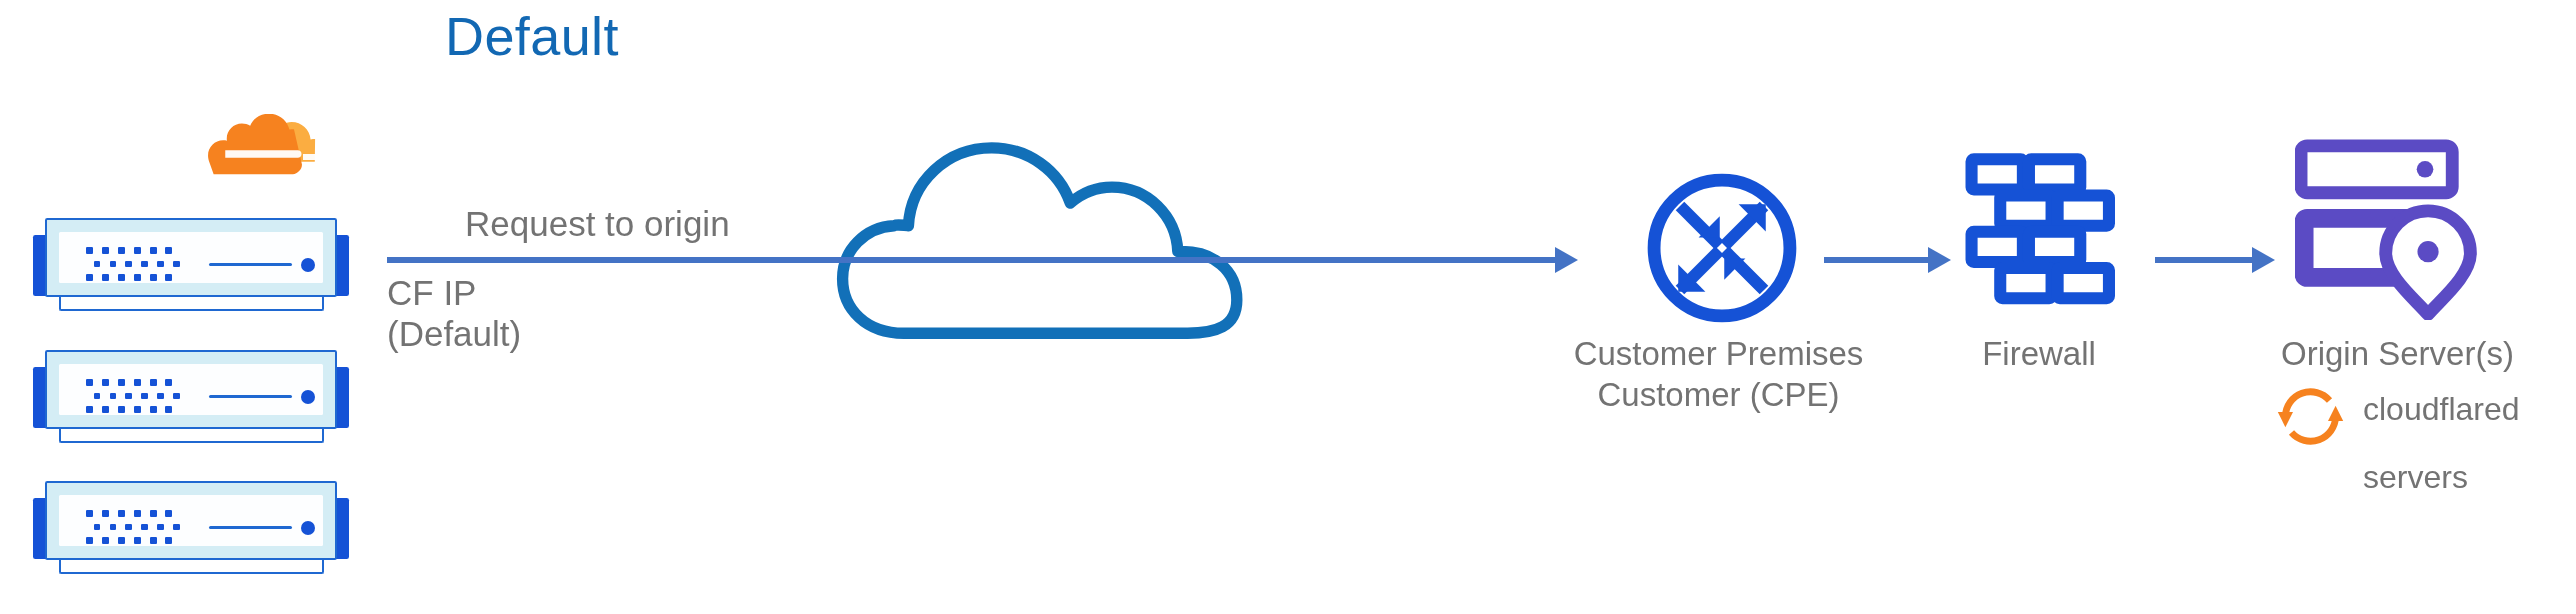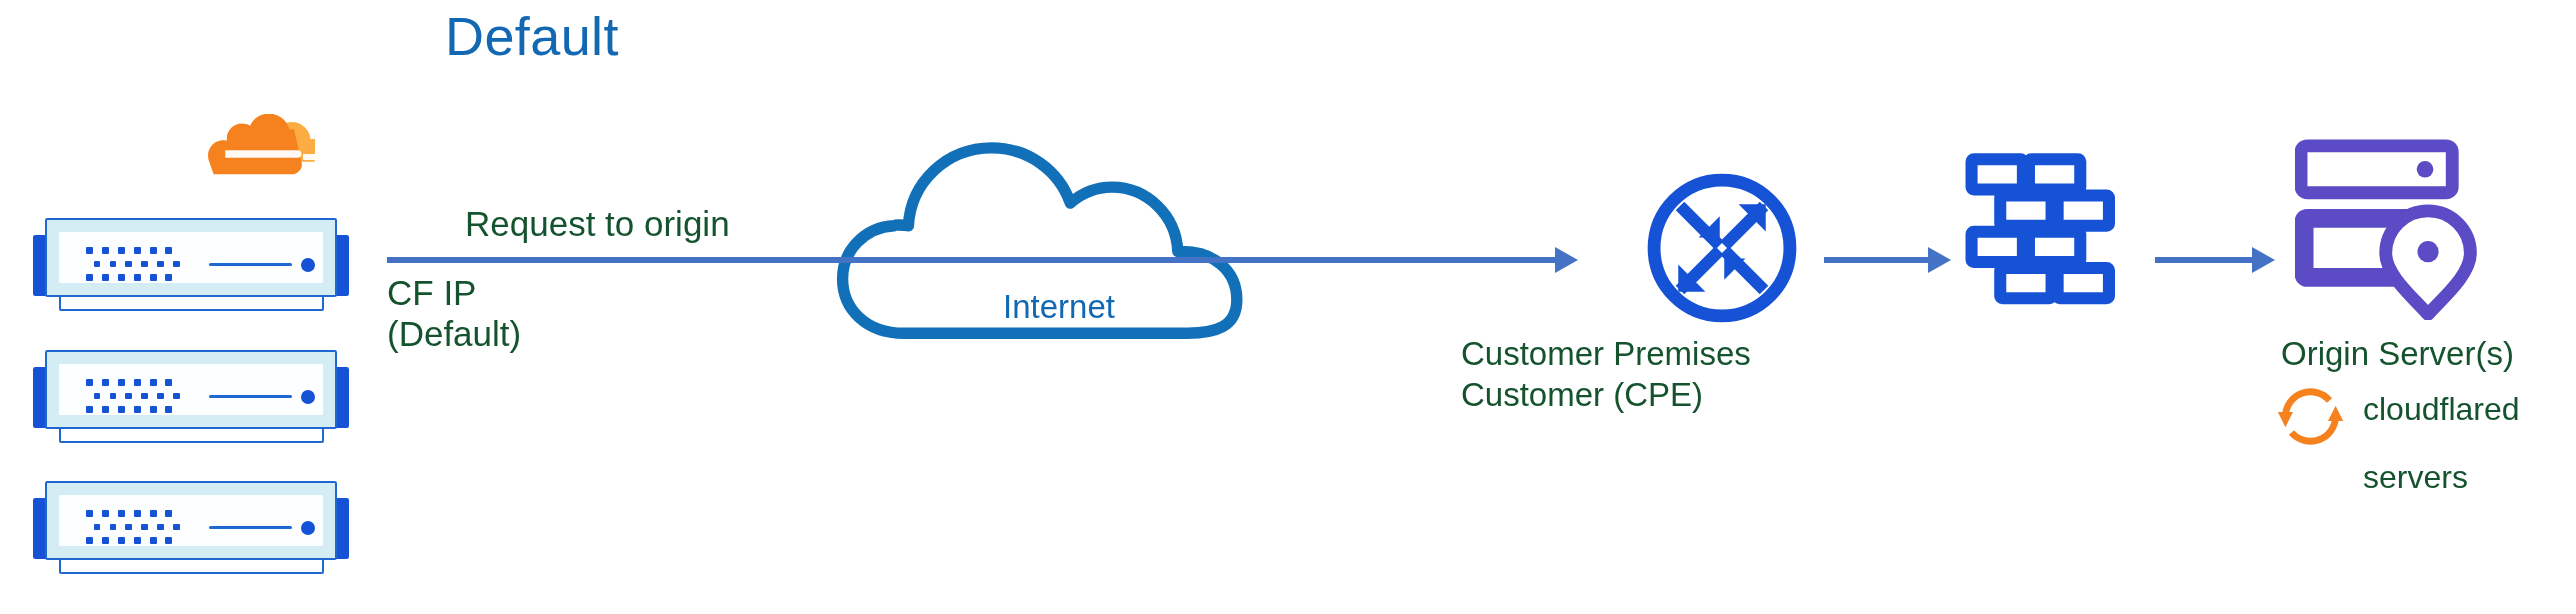--- a/index.html
+++ b/index.html
@@ -14,27 +14,27 @@
     position: relative;
     width: 2576px;
     height: 614px;
     background: #ffffff;
     overflow: hidden;
   }
 
   
   .txt {
     position: absolute;
-    color: #14532d;
+    color: #737373;
     font-size: 33px;
     line-height: 1.18;
     white-space: pre;
     letter-spacing: 0px;
   }
-  .txt.center { text-align: left; }
+  .txt.center { text-align: center; }
 
   
   #title {
     position: absolute;
     left: 445px;
     top: 4.5px;
     font-size: 54px;
     color: #1268B3;
     letter-spacing: 0.4px;
   }
@@ -345,21 +345,20 @@
   </div>
 
   <div class="conn" style="left:387px; top:257px; width:1169px;"></div>
   <div class="arrowhead" style="left:1555px; top:247px;"></div>
 
   <div class="txt" style="left:465px; top:203px; font-size:35px;">Request to origin</div>
 
   <div class="txt" style="left:387px; top:272px; font-size:35px;">CF IP</div>
   <div class="txt" style="left:387px; top:313px; font-size:35px;">(Default)</div>
 
-  <div id="cloud-label">Internet</div>
 
   <div id="cpe-icon">
     <svg viewBox="0 0 212 212" width="160" height="160" xmlns="http://www.w3.org/2000/svg">
       <circle cx="106" cy="106" r="90" fill="none" stroke="#1552D6" stroke-width="17"></circle>
 
       <g fill="#1552D6">
         <path d="M54 48 L72 48 L72 67 L94 89 L102 81 L102 112 L71 112 L79 104 L57 82 L38 82 L38 64 Z" opacity="0"></path>
       </g>
 
       <g stroke="#1552D6" stroke-width="16" fill="none" stroke-linecap="square">
@@ -397,20 +396,21 @@
         <rect x="124" y="60" width="68" height="40" rx="3"></rect>
 
         <rect x="10" y="108" width="68" height="40" rx="3"></rect>
         <rect x="86" y="108" width="68" height="40" rx="3"></rect>
 
         <rect x="48" y="156" width="68" height="40" rx="3"></rect>
         <rect x="124" y="156" width="68" height="40" rx="3"></rect>
       </g>
     </svg>
   </div>
+  <div class="txt center" style="left:1850px; top:335px; width:378px;">Firewall</div>
 
   <div class="conn" style="left:2155px; top:257px; width:98px;"></div>
   <div class="arrowhead" style="left:2252px; top:247px;"></div>
 
   <div id="origin-icon">
     <svg viewBox="0 0 250 240" width="189" height="182" xmlns="http://www.w3.org/2000/svg">
 
       <rect x="8" y="10" width="200" height="62" rx="8" fill="none" stroke="#5B4BC4" stroke-width="17"></rect>
       <circle cx="172" cy="41" r="11" fill="#5B4BC4"></circle>
 

